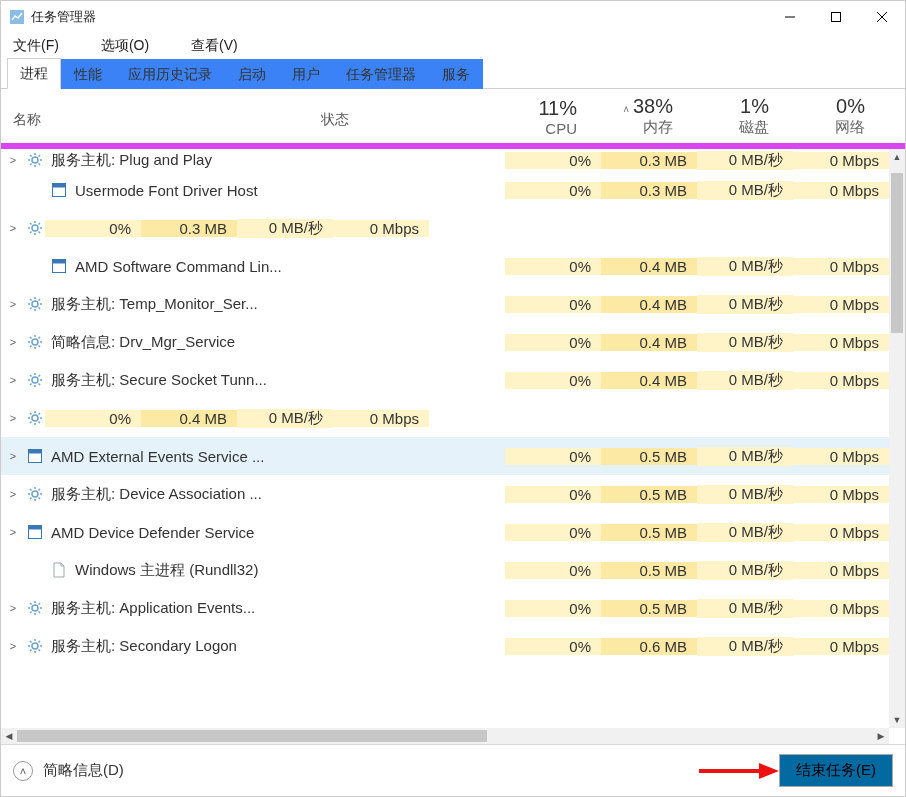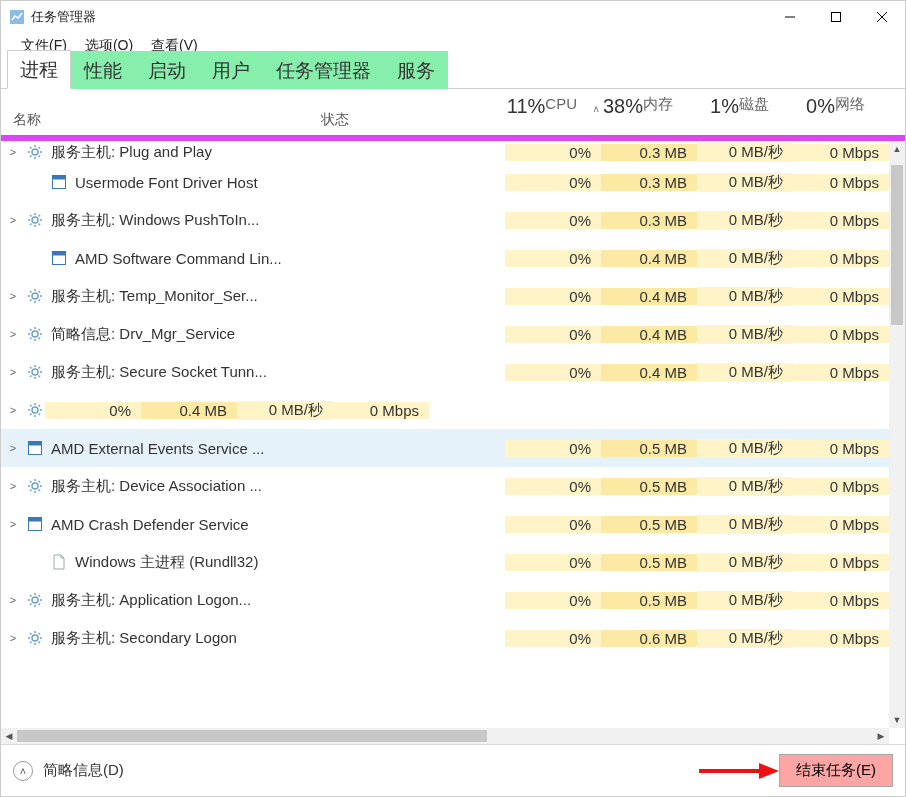--- a/index.html
+++ b/index.html
@@ -4,31 +4,31 @@
 <style>
   * { box-sizing: border-box; font-family: "Microsoft YaHei", "Segoe UI", sans-serif; }
   body { margin: 0; background: #fff; width: 906px; height: 797px; overflow: hidden; color: #222; }
   .window { width: 906px; height: 797px; display: flex; flex-direction: column; border: 1px solid #ccc; }
   
   .titlebar { height: 32px; display: flex; align-items: center; padding-left: 8px; }
   .titlebar .icon { width: 16px; height: 16px; margin-right: 6px; }
   .titlebar .title { font-size: 13px; flex: 1; }
   .titlebar .winbtn { width: 46px; height: 32px; display: flex; align-items: center; justify-content: center; font-size: 13px; color: #000; }
   
-  .menubar { height: 26px; display: flex; align-items: center; padding-left: 20px; font-size: 14px; }
+  .menubar { height: 26px; display: flex; align-items: center; padding-left: 12px; font-size: 14px; gap: 24px; }
   .menubar .menuitem { margin-right: 18px; }
   
-  .tabs { height: 30px; display: flex; align-items: flex-end; font-size: 19px; border-bottom: 1px solid #cfcfcf; padding-left: 6px; background: #fff; }
-  .tab { padding: 6px 12px 5px 12px; color: #333; background: #86efac; border: 1px solid transparent; border-bottom: none; margin-right: 0; position: relative; top: 1px; }
+  .tabs { height: 30px; display: flex; align-items: flex-end; font-size: 14px; border-bottom: 1px solid #cfcfcf; padding-left: 6px; background: #fff; }
+  .tab { padding: 6px 12px 5px 12px; color: #333; background: #3b82f6; border: 1px solid transparent; border-bottom: none; margin-right: 0; position: relative; top: 1px; }
   .tab.active { background: #fff; border: 1px solid #cfcfcf; border-bottom: 1px solid #fff; }
   
   .headerrow { display: flex; border-bottom: 6px solid #d946ef; font-size: 14px; color: #555; }
   .headerrow .col-name { flex: 0 0 320px; padding: 22px 12px 6px 12px; }
   .headerrow .col-status { flex: 0 0 170px; padding: 22px 0 6px 0; }
-  .headerrow .metric { flex: 0 0 96px; text-align: right; padding: 6px 10px 6px 0; display: flex; flex-direction: row; justify-content: flex-end; }
+  .headerrow .metric { flex: 0 0 96px; text-align: right; padding: 6px 10px 6px 0; display: flex; flex-direction: column; justify-content: flex-end; }
   .headerrow .metric .pct { font-size: 20px; color: #333; }
   .headerrow .metric .lbl { font-size: 15px; color: #666; }
   .headerrow .metric.sorted { color: #333; }
   .headerrow .sorticon { font-size: 10px; color: #666; margin-right: 4px; }
   .headerrow .scrollpad { flex: 0 0 16px; }
   
   .listwrap { flex: 1; position: relative; overflow: hidden; }
   .list { position: absolute; inset: 0 16px 16px 0; overflow: hidden; }
   .row { display: flex; align-items: center; height: 38px; font-size: 15px; }
   .row.partial-top { height: 22px; }
@@ -46,21 +46,21 @@
   .vscroll .thumb { position: absolute; left: 2px; right: 2px; top: 8px; height: 160px; background: #c7c7c7; }
   .hscroll { position: absolute; left: 0; right: 16px; bottom: 0; height: 16px; background: #f1f1f1; display: flex; }
   .hscroll .arrow { width: 16px; display: flex; align-items: center; justify-content: center; font-size: 9px; color: #555; }
   .hscroll .track { flex: 1; position: relative; }
   .hscroll .thumb { position: absolute; top: 2px; bottom: 2px; left: 0; width: 470px; background: #c7c7c7; }
   
   .footer { height: 52px; border-top: 1px solid #d9d9d9; display: flex; align-items: center; padding: 0 12px; }
   .footer .fewer { display: flex; align-items: center; font-size: 15px; color: #333; }
   .footer .chev { width: 20px; height: 20px; border: 1px solid #999; border-radius: 50%; display: flex; align-items: center; justify-content: center; margin-right: 10px; font-size: 11px; color: #555; }
   .footer .spacer { flex: 1; position: relative; }
-  .endtask { border: 1px solid #a8a8a8; background: #fca5a5; padding: 6px 16px; font-size: 15px; }
+  .endtask { border: 1px solid #a8a8a8; background: #0369a1; padding: 6px 16px; font-size: 15px; }
   
   .redarrow { position: absolute; right: 0; top: 50%; transform: translateY(-50%); }
 </style>
 </head>
 <body>
 
 <div class="window">
 
   <div class="titlebar">
     <span class="icon">
@@ -90,20 +90,21 @@
 
   <div class="menubar">
     <span class="menuitem">文件(F)</span>
     <span class="menuitem">选项(O)</span>
     <span class="menuitem">查看(V)</span>
   </div>
 
   <div class="tabs">
     <div class="tab active">进程</div>
     <div class="tab">性能</div>
+    <div class="tab">应用历史记录</div>
     <div class="tab">启动</div>
     <div class="tab">用户</div>
     <div class="tab">任务管理器</div>
     <div class="tab">服务</div>
   </div>
 
   <div class="headerrow">
     <div class="col-name">名称</div>
     <div class="col-status">状态</div>
     <div class="metric">
@@ -174,21 +175,20 @@
                 <line x1="8" y1="13" x2="8" y2="15"></line>
                 <line x1="1" y1="8" x2="3" y2="8"></line>
                 <line x1="13" y1="8" x2="15" y2="8"></line>
                 <line x1="3" y1="3" x2="4.5" y2="4.5"></line>
                 <line x1="11.5" y1="11.5" x2="13" y2="13"></line>
                 <line x1="3" y1="13" x2="4.5" y2="11.5"></line>
                 <line x1="11.5" y1="4.5" x2="13" y2="3"></line>
               </g>
             </svg>
           </div>
-          <div class="rowname">服务主机: Windows PushToIn...</div>
           <div class="metriccell heat1">0%</div>
           <div class="metriccell heat2">0.3 MB</div>
           <div class="metriccell heat1">0 MB/秒</div>
           <div class="metriccell heat1">0 Mbps</div>
         </div>
         <div class="row">
           <div class="expander"></div>
           <div class="rowicon" style="margin-left: 24px;">
             <svg width="16" height="16" viewBox="0 0 16 16">
               <rect x="1.5" y="1.5" width="13" height="13" fill="#fff" stroke="#3a78b5"></rect>
@@ -330,21 +330,21 @@
           <div class="metriccell heat1">0 Mbps</div>
         </div>
         <div class="row">
           <div class="expander">&gt;</div>
           <div class="rowicon">
             <svg width="16" height="16" viewBox="0 0 16 16">
               <rect x="1.5" y="1.5" width="13" height="13" fill="#fff" stroke="#3a78b5"></rect>
               <rect x="1.5" y="1.5" width="13" height="4" fill="#3a78b5"></rect>
             </svg>
           </div>
-          <div class="rowname">AMD Crash Defender Service</div>
+          <div class="rowname">AMD Device Defender Service</div>
           <div class="metriccell heat1">0%</div>
           <div class="metriccell heat2">0.5 MB</div>
           <div class="metriccell heat1">0 MB/秒</div>
           <div class="metriccell heat1">0 Mbps</div>
         </div>
         <div class="row">
           <div class="expander"></div>
           <div class="rowicon" style="margin-left: 24px;">
             <svg width="16" height="16" viewBox="0 0 16 16">
               <path d="M3 1 h7 l3 3 v11 h-10 z" fill="#fff" stroke="#9aa"></path>
@@ -367,21 +367,21 @@
                 <line x1="8" y1="13" x2="8" y2="15"></line>
                 <line x1="1" y1="8" x2="3" y2="8"></line>
                 <line x1="13" y1="8" x2="15" y2="8"></line>
                 <line x1="3" y1="3" x2="4.5" y2="4.5"></line>
                 <line x1="11.5" y1="11.5" x2="13" y2="13"></line>
                 <line x1="3" y1="13" x2="4.5" y2="11.5"></line>
                 <line x1="11.5" y1="4.5" x2="13" y2="3"></line>
               </g>
             </svg>
           </div>
-          <div class="rowname">服务主机: Application Logon...</div>
+          <div class="rowname">服务主机: Application Events...</div>
           <div class="metriccell heat1">0%</div>
           <div class="metriccell heat2">0.5 MB</div>
           <div class="metriccell heat1">0 MB/秒</div>
           <div class="metriccell heat1">0 Mbps</div>
         </div>
         <div class="row">
           <div class="expander">&gt;</div>
           <div class="rowicon">
             <svg width="16" height="16" viewBox="0 0 16 16">
               <circle cx="8" cy="8" r="3" fill="none" stroke="#6ea3c9" stroke-width="1.5"></circle>

